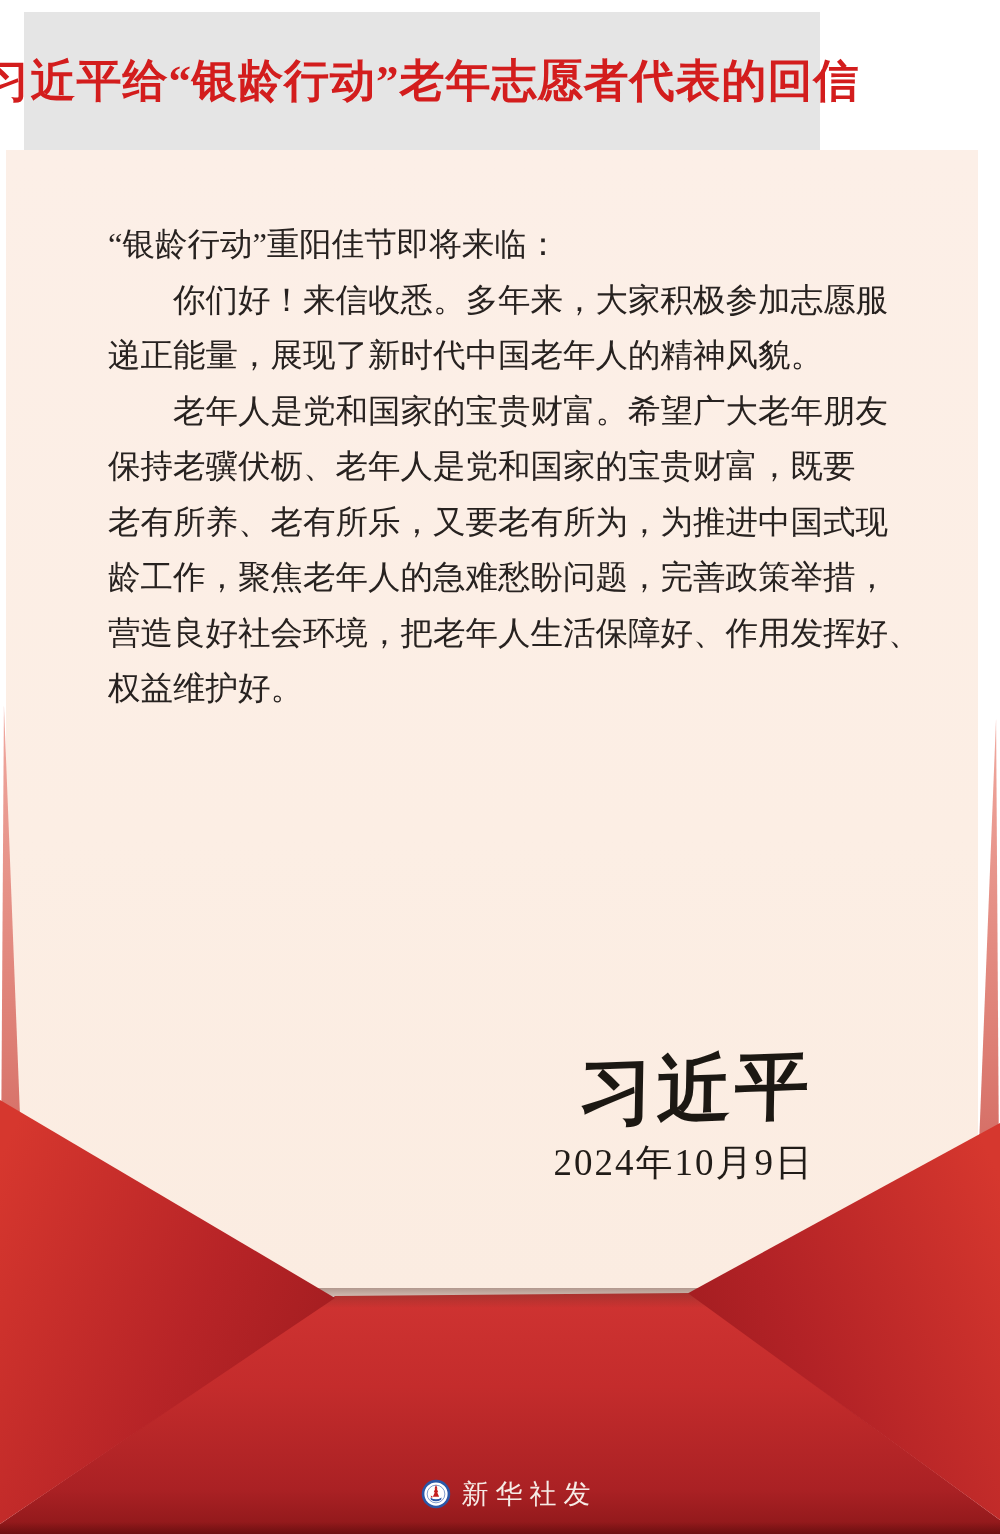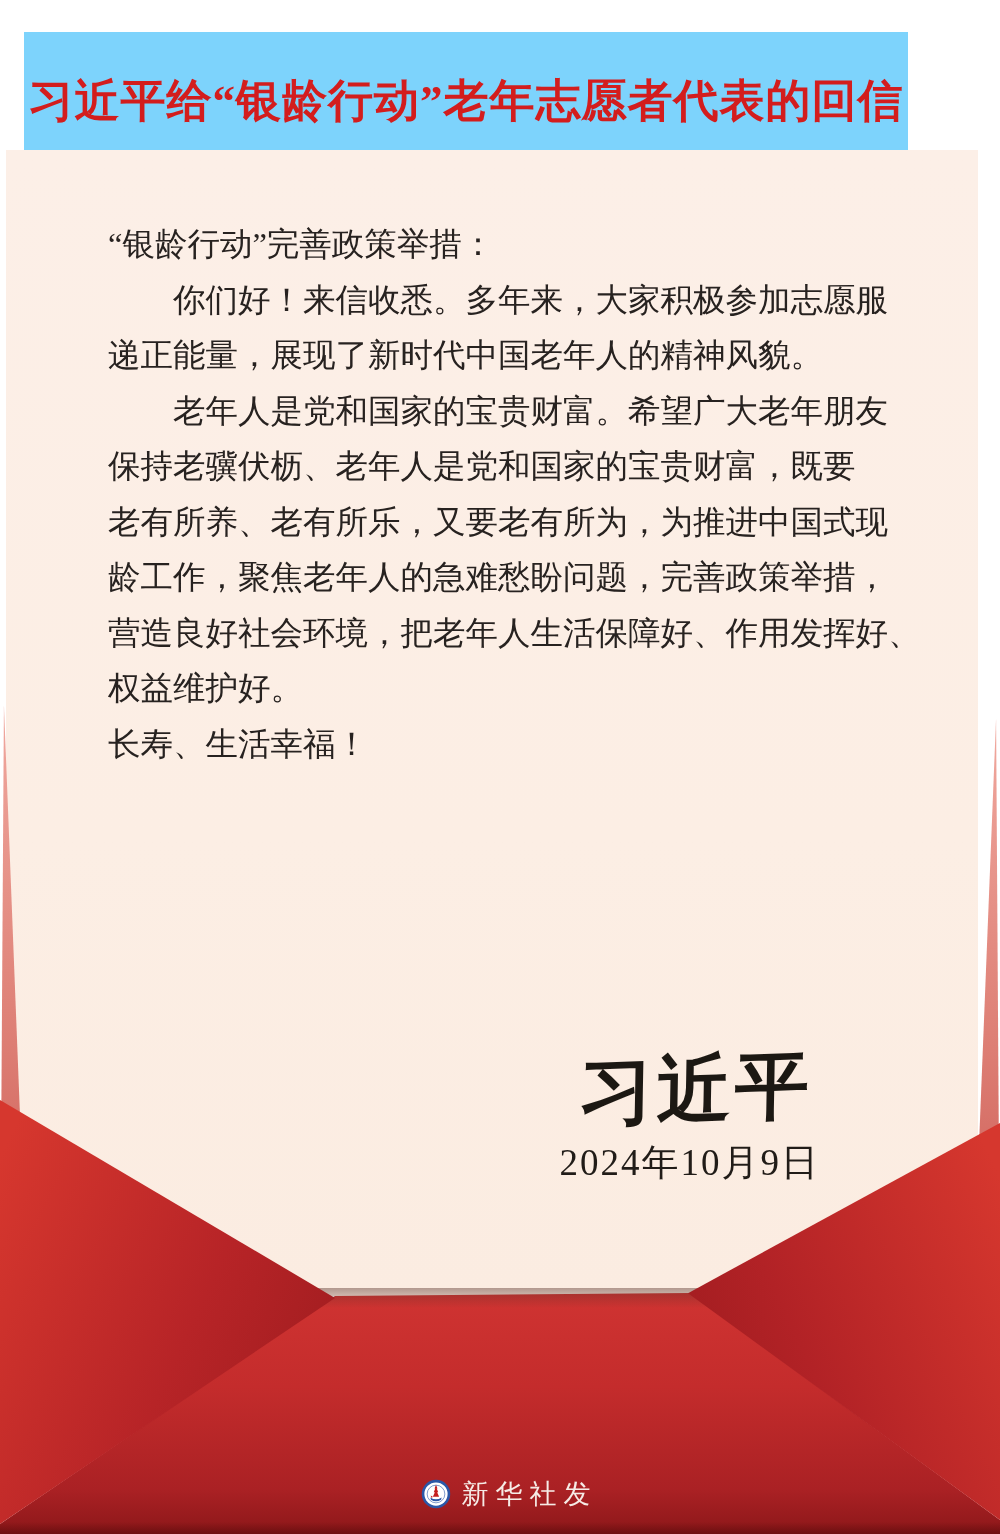--- a/index.html
+++ b/index.html
@@ -3,23 +3,23 @@
 <meta charset="utf-8">
 <style>
   html,body{margin:0;padding:0;}
   body{
     width:1000px;height:1534px;position:relative;overflow:hidden;
     background:#ffffff;
     font-family:"Liberation Serif","DejaVu Serif",serif;
   }
   
   .banner{
-    position:absolute;left:24px;top:12px;width:884px;height:138px;
-    background:#7dd3fc;
-    display:flex;align-items:center;justify-content:center;margin-top:20px;
+    position:absolute;left:24px;top:12px;width:796px;height:138px;
+    background:#e5e5e5;
+    display:flex;align-items:center;justify-content:center;
   }
   .banner .title{
     color:#d31d1d;font-size:45px;font-weight:bold;letter-spacing:1px;
     white-space:nowrap;
   }
   
   .letter{
     position:absolute;left:6px;top:150px;width:972px;height:1146px;
     background:linear-gradient(180deg,#fcefe7 0%,#fceee4 60%,#fbece1 100%);
   }
@@ -30,21 +30,21 @@
   }
   .line{white-space:nowrap;}
   .line.indent{text-indent:65px;}
   .signature{
     position:absolute;right:165px;top:890px;
     font-size:74px;color:#1c1813;font-weight:bold;
     letter-spacing:4px;transform:rotate(-2deg) skewX(-3deg);
     white-space:nowrap;
   }
   .date{
-    position:absolute;right:158px;top:988px;
+    position:absolute;right:164px;top:988px;
     font-size:37px;color:#211c18;letter-spacing:2px;white-space:nowrap;
   }
   
   .wedge{position:absolute;background:linear-gradient(180deg,#f0a89e 0%,#dd7e74 55%,#c8524c 100%);}
   .wedge-left{
     left:0;top:705px;width:28px;height:615px;
     clip-path:polygon(14% 0%,100% 100%,0% 100%);
   }
   .wedge-right{
     left:972px;top:718px;width:28px;height:602px;
@@ -89,30 +89,29 @@
 </style>
 </head>
 <body>
 
 <div class="banner">
   <div class="title">习近平给“银龄行动”老年志愿者代表的回信</div>
 </div>
 
 <div class="letter">
   <div class="letter-body">
-    <div class="line">“银龄行动”完善政策举措：</div>
+    <div class="line">“银龄行动”重阳佳节即将来临：</div>
     <div class="line indent">你们好！来信收悉。多年来，大家积极参加志愿服</div>
     <div class="line">递正能量，展现了新时代中国老年人的精神风貌。</div>
     <div class="line indent">老年人是党和国家的宝贵财富。希望广大老年朋友</div>
     <div class="line">保持老骥伏枥、老年人是党和国家的宝贵财富，既要</div>
     <div class="line">老有所养、老有所乐，又要老有所为，为推进中国式现</div>
     <div class="line">龄工作，聚焦老年人的急难愁盼问题，完善政策举措，</div>
     <div class="line">营造良好社会环境，把老年人生活保障好、作用发挥好、</div>
     <div class="line">权益维护好。</div>
-    <div class="line">长寿、生活幸福！</div>
   </div>
   <div class="signature">习近平</div>
   <div class="date">2024年10月9日</div>
 </div>
 
 <div class="wedge wedge-left"></div>
 <div class="wedge wedge-right"></div>
 
 <div class="flap-bottom"></div>
 <div class="letter-edge-shadow"></div>

